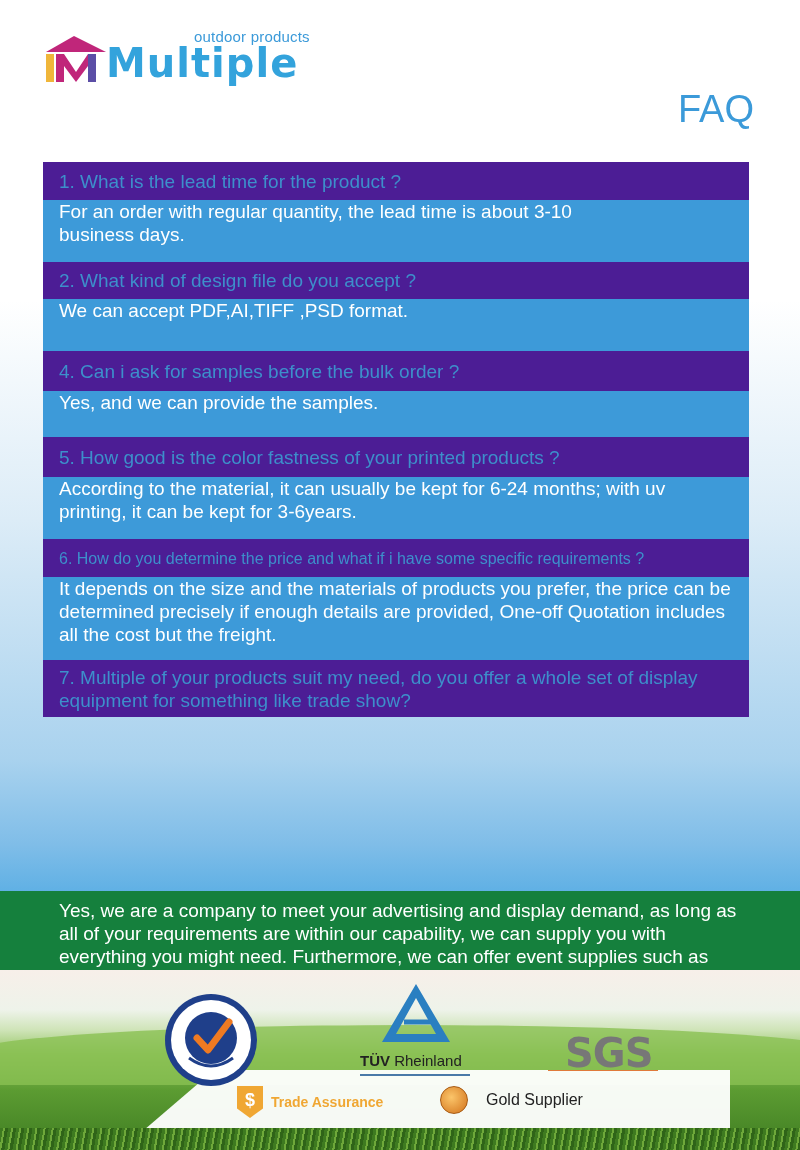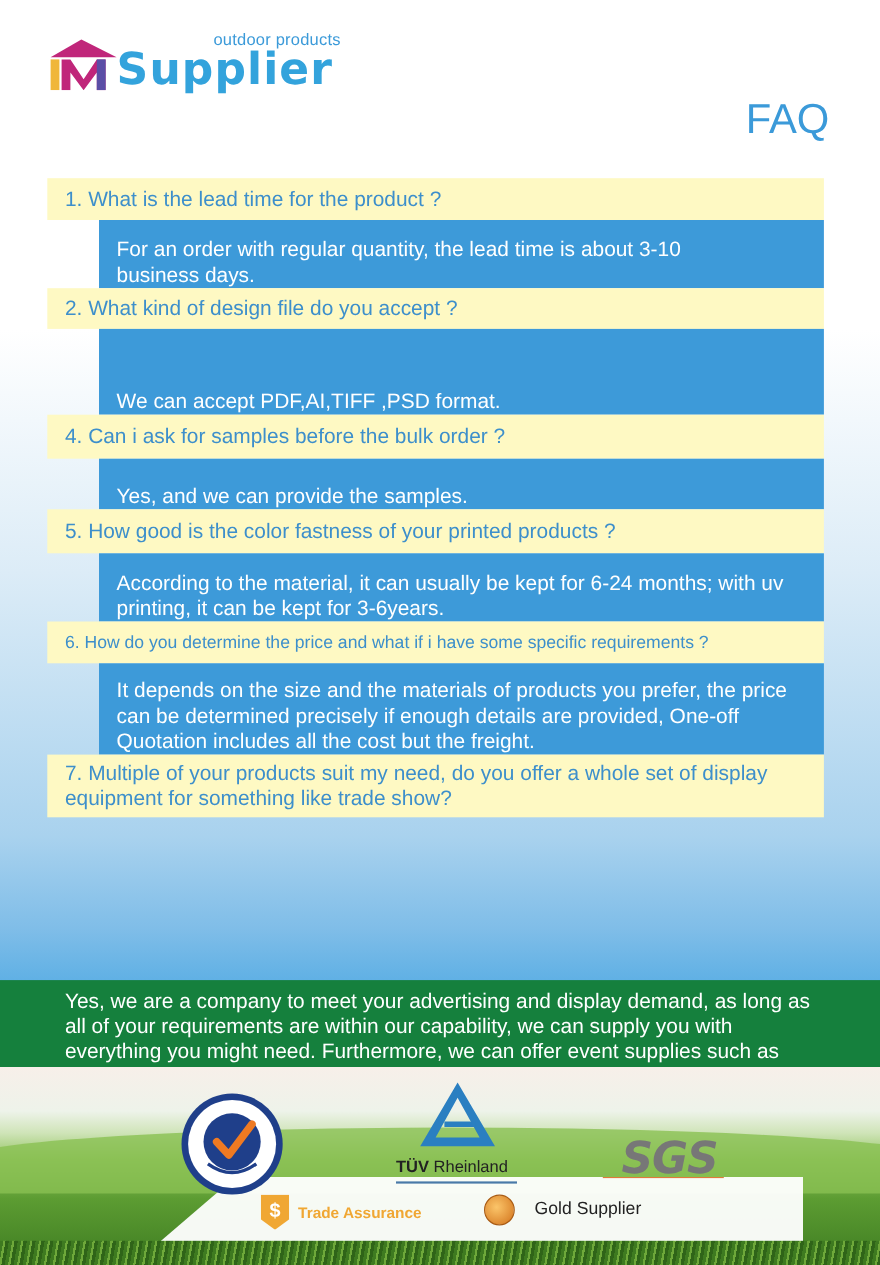--- a/index.html
+++ b/index.html
@@ -8,71 +8,71 @@
     font-family: "Liberation Sans", sans-serif;
     background: linear-gradient(180deg, #ffffff 0px, #ffffff 300px, #dcecf7 520px, #a9d2ee 760px, #7fbde8 845px, #5aaee4 900px);
   }
   .logo { position: absolute; left: 44px; top: 28px; width: 280px; height: 60px; }
   .logo-tagline { position: absolute; left: 150px; top: 0px; font-size: 15px; color: #3b9ad9; letter-spacing: 0.2px; }
   .logo-word { position: absolute; left: 62px; top: 12px; font-size: 40px; font-weight: bold; color: #33a3dc; letter-spacing: 1px; font-family: "DejaVu Sans", sans-serif; }
   .logo-mark { position: absolute; left: 0; top: 6px; width: 64px; height: 48px; }
   .faq-title { position: absolute; right: 46px; top: 88px; font-size: 38px; color: #3b9ad9; }
 
   .faq { position: absolute; left: 43px; top: 162px; width: 706px; }
-  .q { background: #fef9c3; color: #3d8fcb; font-size: 19px; padding: 0 16px; display: flex; align-items: center; box-sizing: border-box; line-height: 23px; }
-  .a { background: #3d9ad9; color: #ffffff; font-size: 19px; padding: 0 16px; display: flex; align-items: flex-end; box-sizing: border-box; line-height: 23px; margin-left: 47px; }
+  .q { background: #4c1d95; color: #3d8fcb; font-size: 19px; padding: 0 16px; display: flex; align-items: center; box-sizing: border-box; line-height: 23px; }
+  .a { background: #3d9ad9; color: #ffffff; font-size: 19px; padding: 0 16px; display: flex; align-items: flex-start; box-sizing: border-box; line-height: 23px; }
   .q.small { font-size: 16px; }
   .a-last { position: absolute; left: 0; top: 845px; width: 800px; height: 125px; background: #15803d; margin-top: 46px; }
   .a-last .txt { position: absolute; left: 59px; top: 8px; width: 680px; color: #fff; font-size: 19px; line-height: 23px; }
 
   .scene { position: absolute; left: 0; top: 970px; width: 800px; height: 180px; overflow: hidden;
     background: linear-gradient(180deg, #f7efe9 0px, #eef3ea 40px, #cfe4b8 60px, #8fc25c 85px, #5c9c32 120px, #3f7d22 180px); }
   .hills { position: absolute; left: -40px; top: 55px; width: 900px; height: 60px; border-radius: 50% 50% 0 0; background: #8ac152; opacity: .8; }
   .panel { position: absolute; left: 130px; top: 100px; width: 600px; height: 72px; background: rgba(255,255,255,.95); clip-path: polygon(14% 0, 100% 0, 100% 100%, 0 100%); }
   .grass { position: absolute; left: 0; top: 158px; width: 800px; height: 22px;
     background: repeating-linear-gradient(100deg, #3e7a20 0 3px, #6ea83a 3px 5px, #2f6418 5px 8px); }
 
   .seal { position: absolute; left: 163px; top: 992px; width: 96px; height: 96px; }
   .tuv-tri { position: absolute; left: 380px; top: 982px; width: 72px; height: 62px; }
   .tuv-label { position: absolute; left: 360px; top: 1052px; font-size: 15px; color: #222; font-weight: bold; }
   .tuv-label span { font-weight: normal; }
   .tuv-line { position: absolute; left: 360px; top: 1074px; width: 110px; height: 2px; background: #4a7aa8; }
-  .sgs { position: absolute; left: 565px; top: 1030px; font-size: 40px; font-weight: bold; color: #777; font-family: "DejaVu Sans", sans-serif; letter-spacing: -1px; font-style: italic; }
+  .sgs { position: absolute; left: 565px; top: 1030px; font-size: 40px; font-weight: bold; color: #777; font-family: "DejaVu Sans", sans-serif; letter-spacing: -1px; }
   .sgs-line { position: absolute; left: 548px; top: 1070px; width: 110px; height: 1px; background: #e07a3a; }
   .trade { position: absolute; left: 237px; top: 1086px; display: flex; align-items: center; gap: 8px; }
   .trade-shield { width: 26px; height: 32px; background: #f0a733; clip-path: polygon(0 0, 100% 0, 100% 70%, 50% 100%, 0 70%); color: #fff; font-weight: bold; font-size: 18px; text-align: center; line-height: 28px; }
   .trade-label { color: #f0a733; font-weight: bold; font-size: 14px; }
   .gold { position: absolute; left: 440px; top: 1086px; display: flex; align-items: center; gap: 18px; }
   .gold-coin { width: 26px; height: 26px; border-radius: 50%; background: radial-gradient(circle at 40% 40%, #fbc56a, #d2721a); border: 1px solid #a85a12; }
   .gold-label { font-size: 16px; color: #222; }
 </style>
 </head>
 <body>
 
 <div class="logo">
   <svg class="logo-mark" viewBox="0 0 64 48">
     <polygon points="2,18 30,2 62,18" fill="#c0267a"></polygon>
     <rect x="2" y="20" width="8" height="28" fill="#f0b63a"></rect>
     <polygon points="12,20 20,20 32,38 44,20 52,20 52,48 44,48 44,32 32,48 20,32 20,48 12,48" fill="#c0267a"></polygon>
     <rect x="44" y="20" width="8" height="28" fill="#5b4ea6"></rect>
   </svg>
   <span class="logo-tagline">outdoor products</span>
-  <span class="logo-word">Supplier</span>
+  <span class="logo-word">Multiple</span>
 </div>
 
 <div class="faq-title">FAQ</div>
 
 <div class="faq">
   <div class="q" style="height:38px">1. What is the lead time for the product ?</div>
   <div class="a" style="height:62px">
       <span style="width:560px">For an order with regular quantity, the lead time is about 3-10 business days.</span>
     </div>
 
   <div class="q" style="height:37px">2. What kind of design file do you accept ?</div>
-  <div class="a" style="height:78px">We can accept PDF,AI,TIFF ,PSD format.</div>
+  <div class="a" style="height:52px">We can accept PDF,AI,TIFF ,PSD format.</div>
 
 
   <div class="q" style="height:40px">4. Can i ask for samples before the bulk order ?</div>
   <div class="a" style="height:46px">Yes, and we can provide the samples.</div>
 
   <div class="q" style="height:40px">5. How good is the color fastness of your printed products ?</div>
   <div class="a" style="height:62px">According to the material, it can usually be kept for 6-24 months; with uv printing, it can be kept for 3-6years.</div>
 
   <div class="q small" style="height:38px">6. How do you determine the price and what if i have some specific requirements ?</div>
   <div class="a" style="height:83px">It depends on the size and the materials of products you prefer, the price can be determined precisely if enough details are provided, One-off Quotation includes all the cost but the freight.</div>

